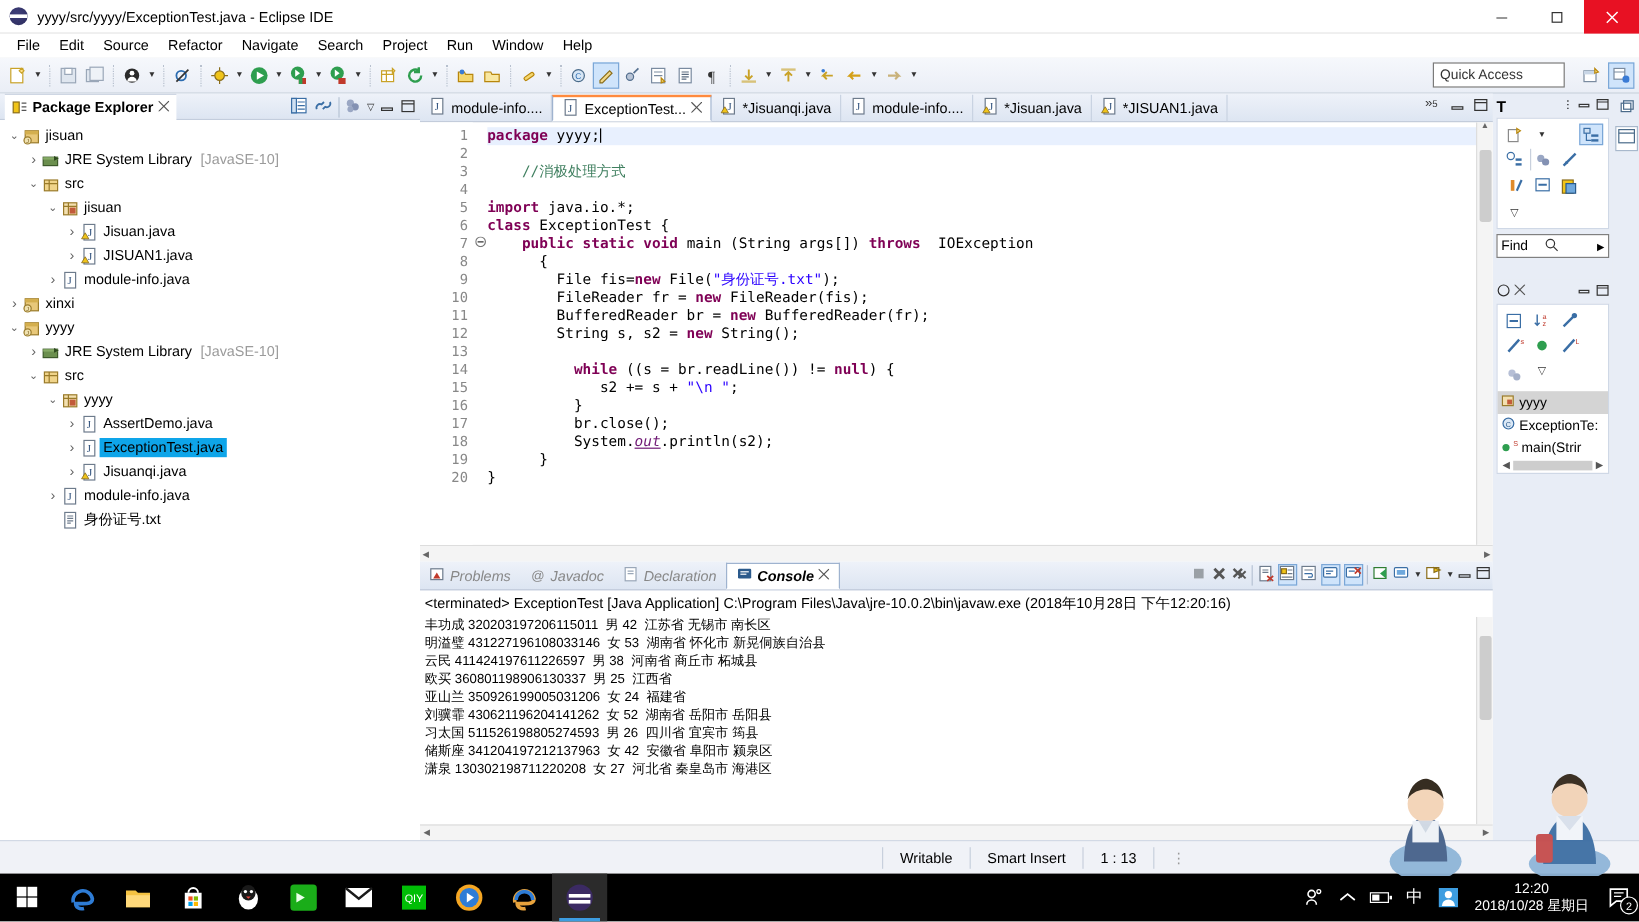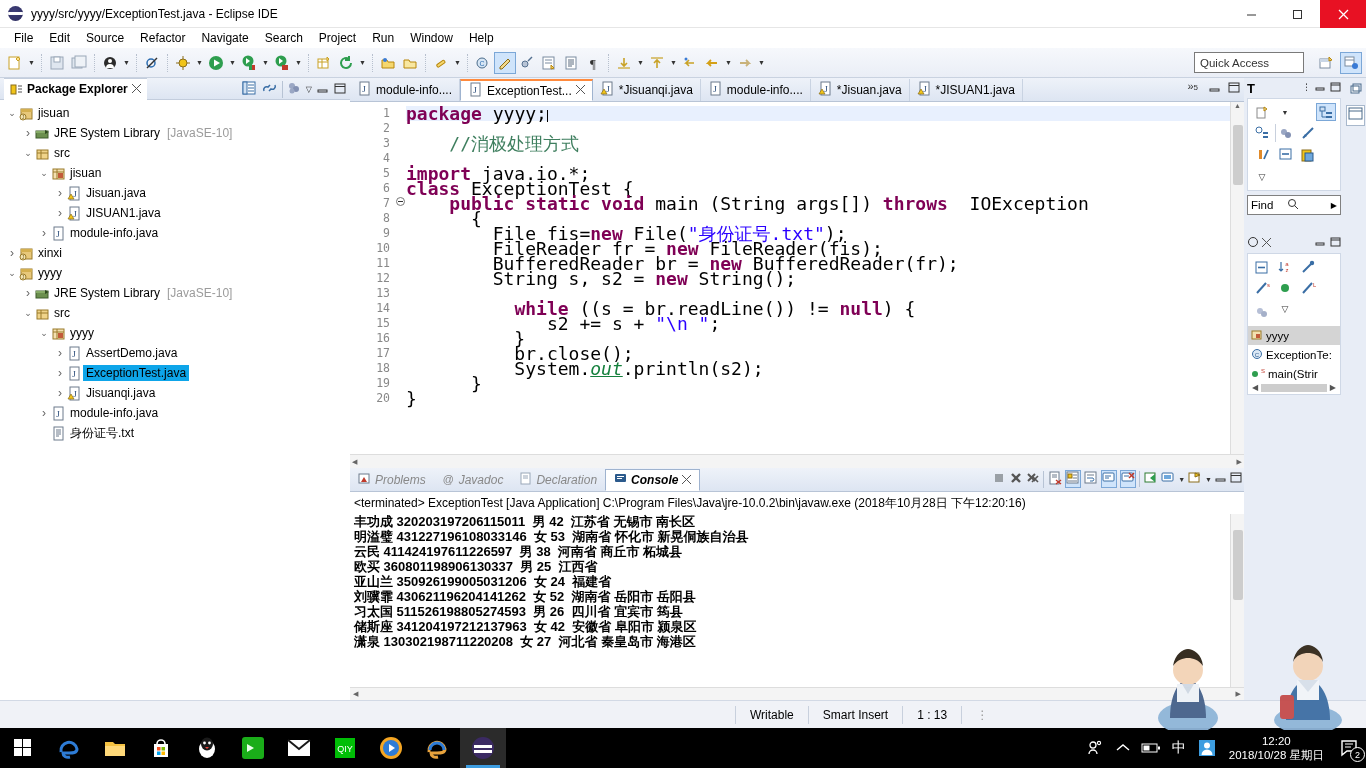--- a/index.html
+++ b/index.html
@@ -88,50 +88,50 @@
   .etab-more { position:absolute; right:46px; top:2px; font-size:11px; color:#333; }
   .etab-ctrl { position:absolute; right:4px; top:4px; display:flex; gap:7px; }
 
   .code-wrap { flex:1; display:flex; background:#fff; position:relative; min-height:0; }
   .ruler-left { width:10px; background:#fff; border-right:0px; }
   .gutter { width:34px; text-align:right; padding-right:4px; color:#888;
             font-family:"DejaVu Sans Mono", monospace; font-size:11.5px;
             background:#fff; padding-top:4px; }
   .fold { width:12px; padding-top:4px; }
   .code {
-    flex:1; font-family:"DejaVu Sans Mono", monospace; font-size:18px;
+    flex:1; font-family:"DejaVu Sans Mono", monospace; font-size:12px;
     padding-top:4px; line-height:15px; white-space:pre; overflow:hidden;
   }
   .ln { height:15px; line-height:15px; }
   .ln.hl { background:#e8f0fe; }
   .kw { color:#7f0055; font-weight:bold; }
   .str { color:#2a00ff; }
   .cmt { color:#3f7f5f; }
-  .fld { color:#15803d; font-style:italic;text-decoration:underline; }
+  .fld { color:#701a75; font-style:italic;text-decoration:underline; }
   .cursor { display:inline-block;width:1px;height:12px;background:#000;vertical-align:-2px; }
   .vscroll-editor { width:14px; background:#f4f4f4; border-left:1px solid #ddd;
                     display:flex;flex-direction:column;align-items:center; }
   .hscroll { height:14px; background:#f4f4f4; border-top:1px solid #ddd; display:flex;
              align-items:center; justify-content:space-between; padding:0 2px; }
   .sb-thumb-v { width:10px;height:60px;background:#cdcdcd;border-radius:2px;margin-top:16px; }
   .sb-arrow { font-size:7px; color:#666; }
 
   
   .bottom { height:232px; display:flex; flex-direction:column; background:#fff; }
   .btabbar { height:24px; background:linear-gradient(#eef2f9,#dde5f2); display:flex;
              align-items:flex-end; position:relative; border-bottom:1px solid #b8c4d6; }
   .btab { height:22px; display:flex; align-items:center; gap:4px; padding:0 8px;
           font-size:12px; color:#888;font-style:italic; }
   .btab.active { background:#fff; color:#000; font-weight:bold;
                  border:1px solid #9fb3cf; border-bottom:1px solid #fff; }
   .btools { position:absolute; right:2px; top:2px; display:flex; align-items:center; gap:3px; }
   .console-head { font-size:12px; padding:3px 16px 2px 4px; white-space:nowrap; overflow:hidden; }
   .console-body { flex:1; overflow:hidden; position:relative; }
-  .cline { font-size:13px; height:15px; line-height:15px; padding-left:4px; white-space:pre;
-           font-family:"Liberation Sans", sans-serif;font-weight:bold; }
+  .cline { font-size:11px; height:15px; line-height:15px; padding-left:4px; white-space:pre;
+           font-family:"Liberation Sans", sans-serif; }
   .cscroll { position:absolute; right:0; top:0; width:14px; height:100%; background:#f4f4f4;
              border-left:1px solid #ddd; }
   .cscroll-thumb { width:10px; margin:16px auto 0; height:70px; background:#cdcdcd; border-radius:2px; }
   .chscroll { height:13px; background:#f4f4f4; border-top:1px solid #ddd;
               display:flex;align-items:center;justify-content:space-between;padding:0 3px; }
 
   
   .right-col { width:100px; background:#e8edf6; display:flex; flex-direction:column; }
   .rpanel { background:#e8edf6; }
   .rpanel-head { height:20px; display:flex; align-items:center; padding:0 3px;

